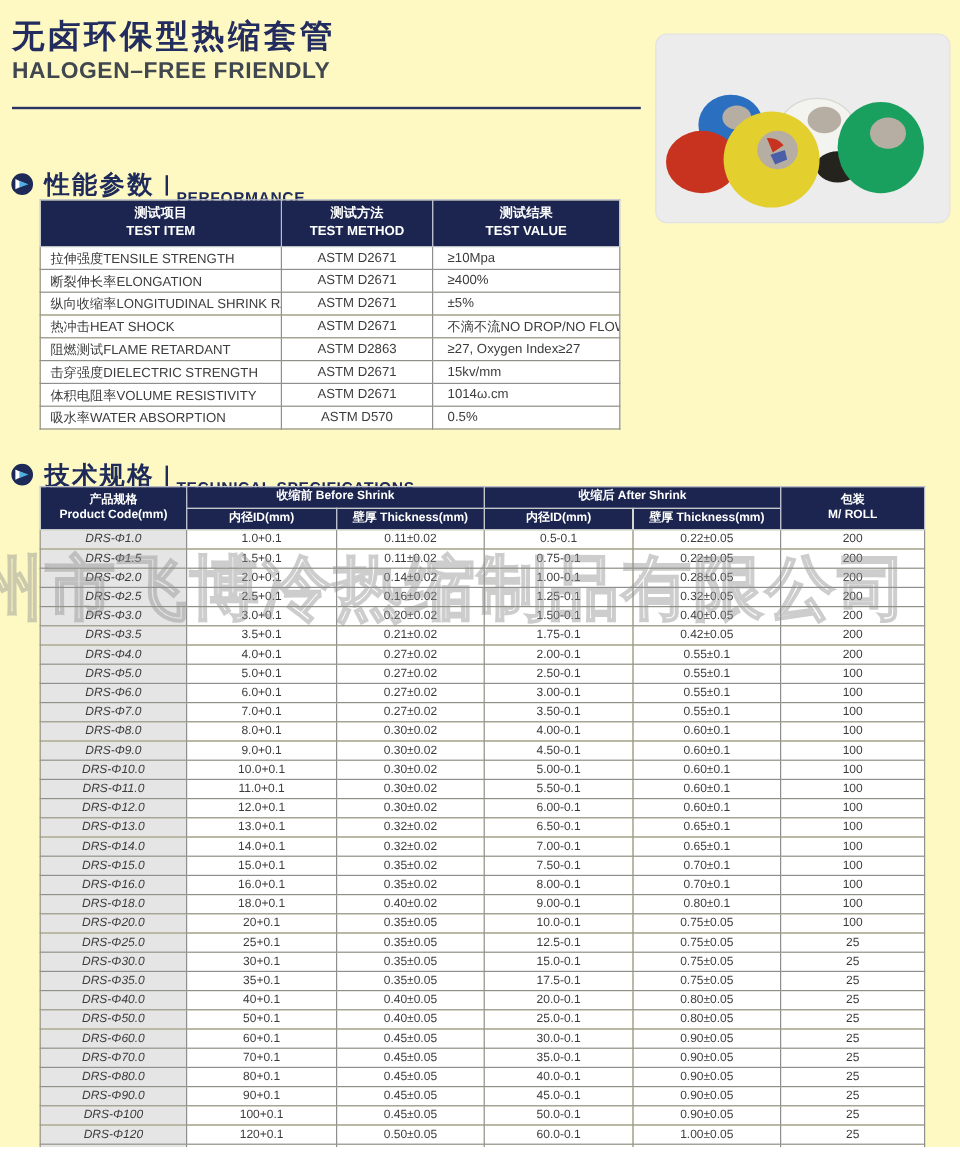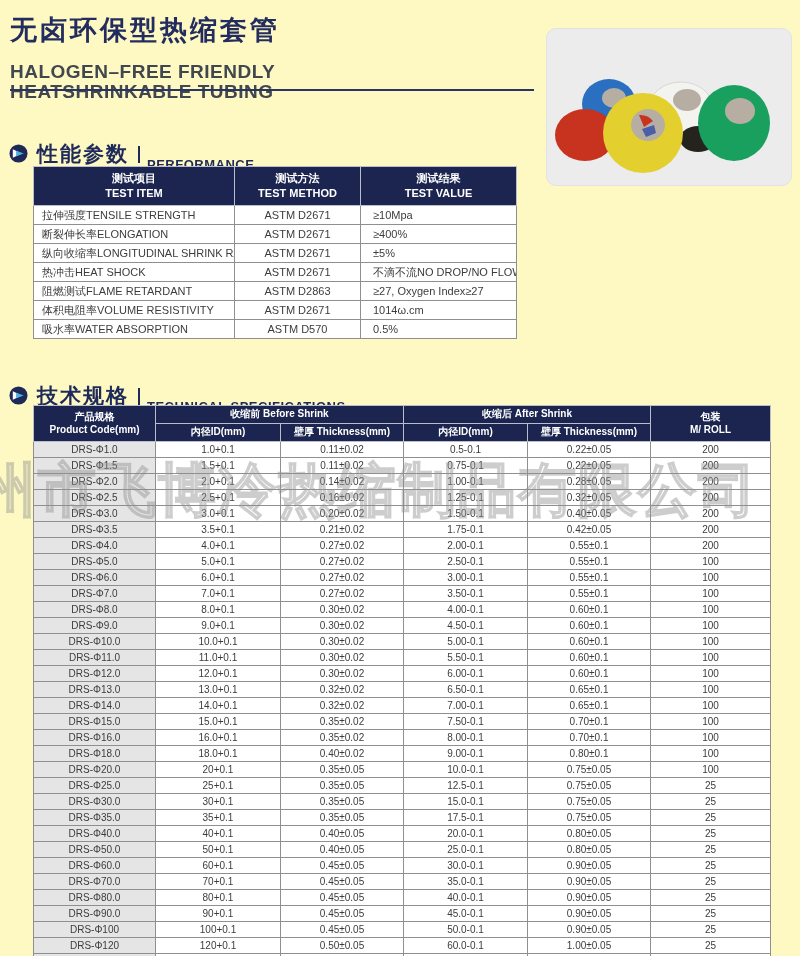--- a/index.html
+++ b/index.html
@@ -6,21 +6,21 @@
   .page {
     position:relative; width:800px; height:956px; background:#fef9c3;
     font-family:"Liberation Sans", sans-serif; overflow:hidden;padding-left:12px;
   }
   
   .title-cn {
     position:absolute; left:10px; top:12px;
     font-size:27px; font-weight:bold; color:#232c5e; letter-spacing:3px;
   }
   .title-en {
-    position:absolute; left:10px; top:62px;
+    position:absolute; left:10px; top:50px;
     font-size:19px; font-weight:bold; color:#41474f; line-height:20px; letter-spacing:0.5px;
   }
   .header-rule {
     position:absolute; left:10px; top:89px; width:524px; height:2px; background:#2a3463;
   }
   
   .photo {
     position:absolute; left:546px; top:28px; width:244px; height:156px;
     background:#ececec; border-radius:10px; border:1px solid #e2e2e2;
   }
@@ -44,38 +44,37 @@
   .perf-table tbody td:nth-child(2) { text-align:center;margin-left:16px; }
   .perf-table tbody td:nth-child(3) { text-align:left; padding-left:12px; }
 
   .spec-table { position:absolute; left:33px; top:405px; width:737px; }
   .spec-table td { border:1px solid #8f8f8f; }
   .spec-table thead td {
     background:#1b2550; color:#ffffff; font-weight:bold; font-size:10px;
     text-align:center; height:15px; line-height:1.25; border-color:#b9bdcc;
   }
   .spec-table tbody td { height:13px; font-size:10px; color:#3c3c3c; text-align:center; background:#fff; }
-  .spec-table tbody td:first-child { background:#e5e5e5; }
+  .spec-table tbody td:first-child { background:#e5e5e5;font-style:italic; }
   
   .watermark {
     position:absolute; left:-22px; top:452px; width:860px; z-index:5;
     font-size:58px; font-weight:bold; white-space:nowrap; letter-spacing:2px;
     color:transparent; -webkit-text-stroke:1.5px rgba(145,145,145,0.45);
     pointer-events:none;
   }
 </style>
 </head>
 <body>
 
 <div class="page">
 
   <div class="title-cn">无卤环保型热缩套管</div>
   <div class="title-en">
     <div>HALOGEN–FREE FRIENDLY</div>
-    <div>HEATSHRINKABLE TUBING</div>
   </div>
   <div class="header-rule"></div>
 
   <div class="photo">
     <svg width="244" height="156" viewBox="0 0 244 156">
 
       <ellipse cx="62" cy="75" rx="27" ry="25" fill="#2a6fc0"></ellipse>
       <ellipse cx="67" cy="69" rx="12" ry="10" fill="#b7aea3"></ellipse>
 
       <ellipse cx="38" cy="106" rx="30" ry="26" fill="#c8331f"></ellipse>
@@ -146,20 +145,25 @@
         </tr>
         <tr>
           <td>热冲击HEAT SHOCK</td>
           <td>ASTM D2671</td>
           <td>不滴不流NO DROP/NO FLOW</td>
         </tr>
         <tr>
           <td>阻燃测试FLAME RETARDANT</td>
           <td>ASTM D2863</td>
           <td>≥27, Oxygen Index≥27</td>
+        </tr>
+        <tr>
+          <td>击穿强度DIELECTRIC STRENGTH</td>
+          <td>ASTM D2671</td>
+          <td>15kv/mm</td>
         </tr>
         <tr>
           <td>体积电阻率VOLUME RESISTIVITY</td>
           <td>ASTM D2671</td>
           <td>1014ω.cm</td>
         </tr>
         <tr>
           <td>吸水率WATER ABSORPTION</td>
           <td>ASTM D570</td>
           <td>0.5%</td>

